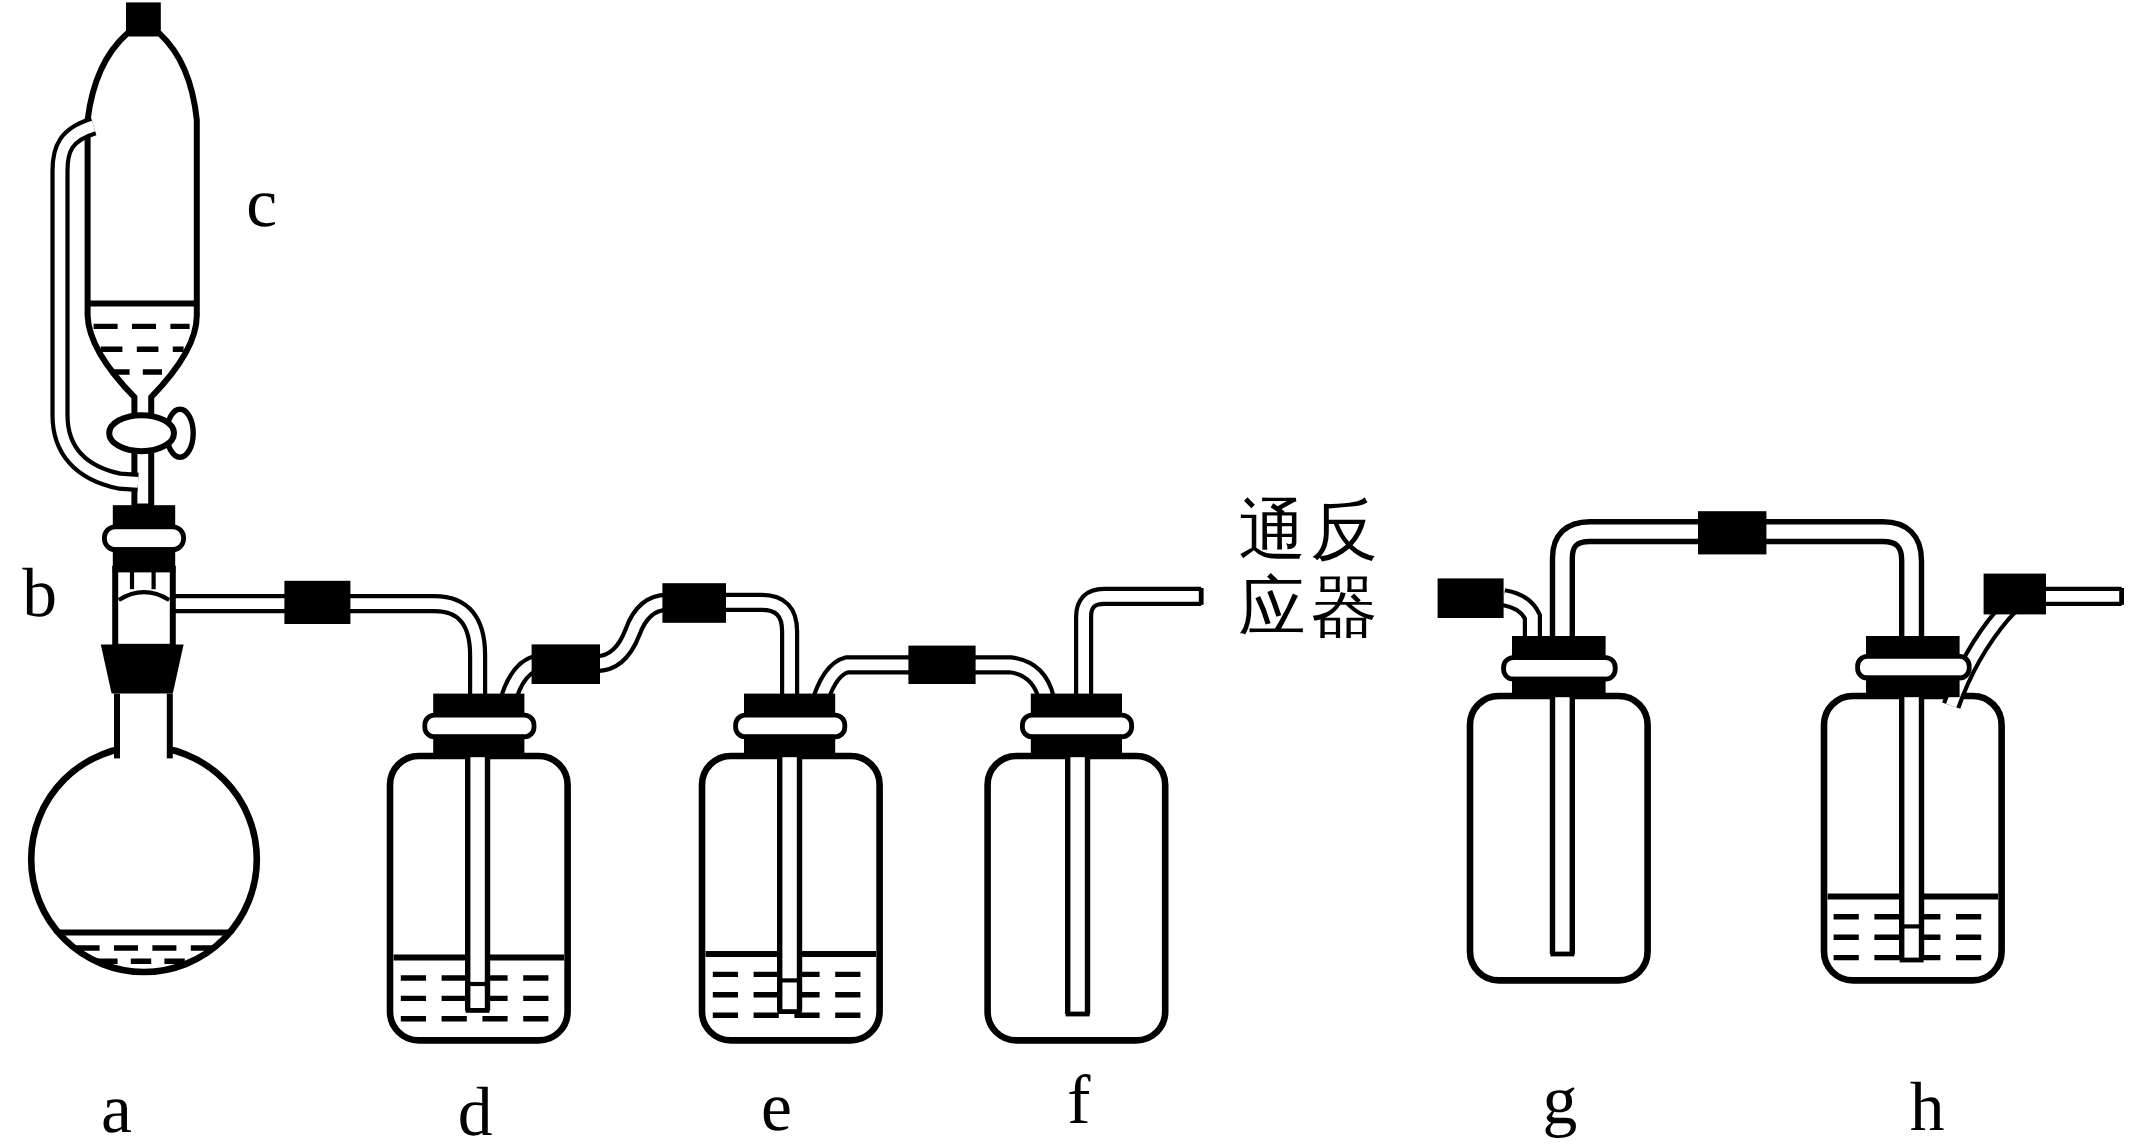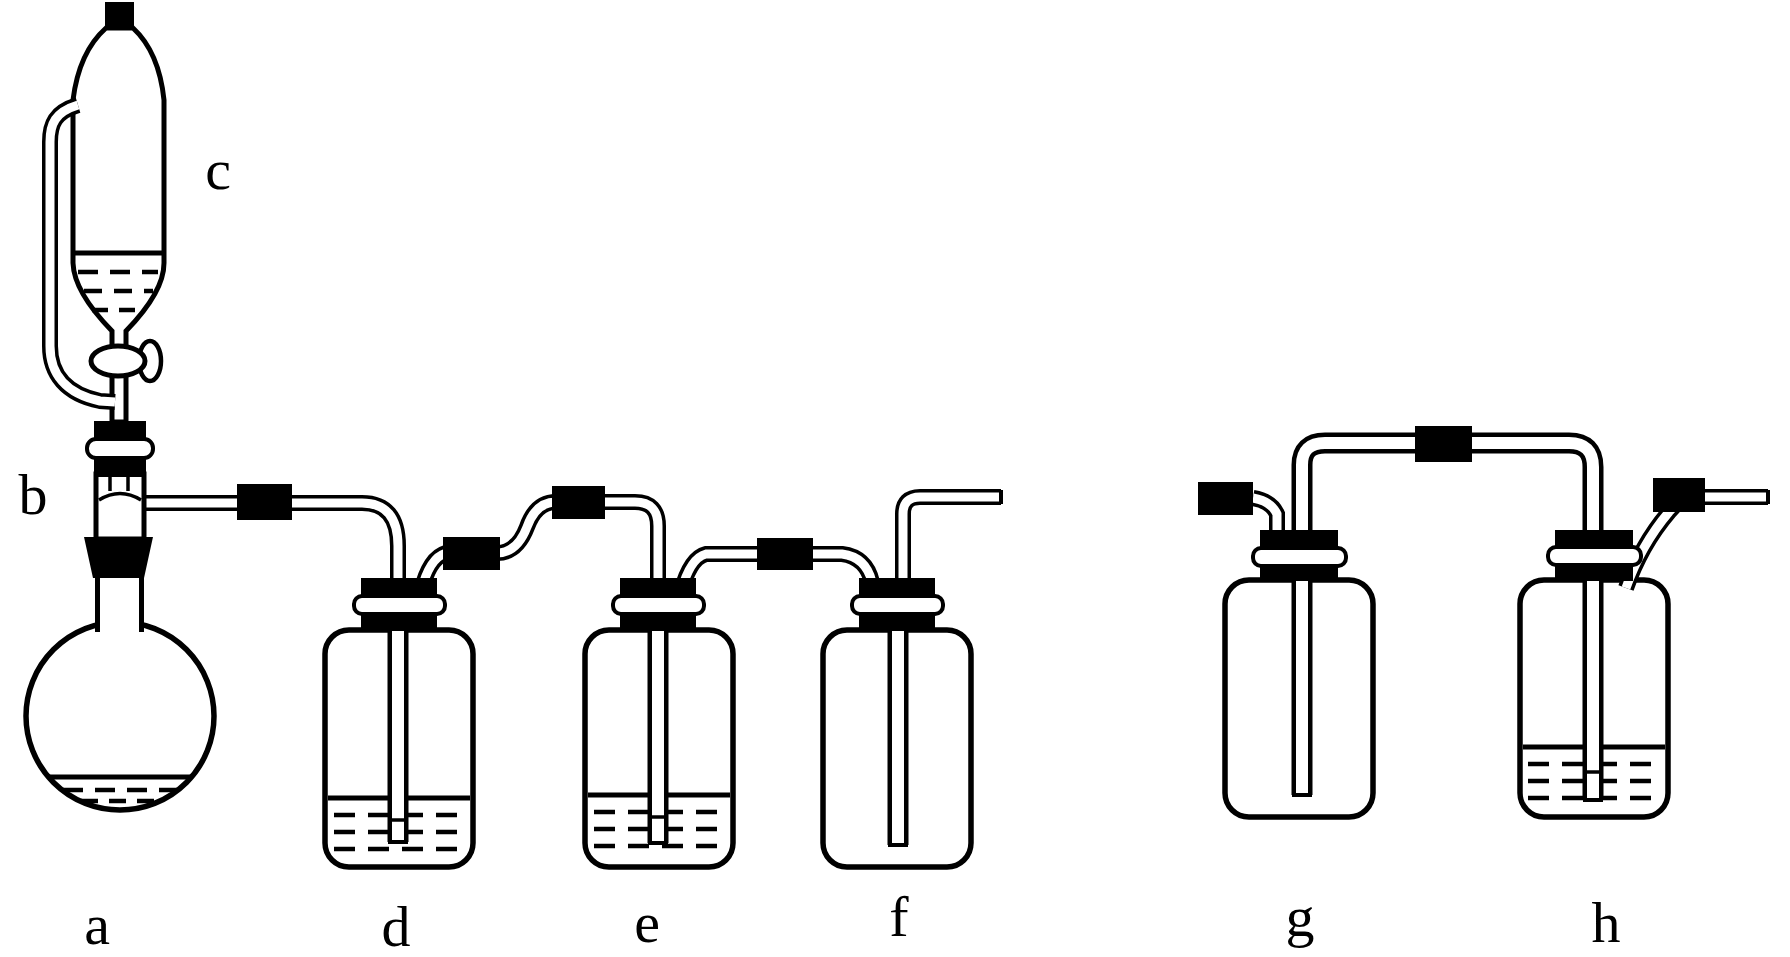--- a/index.html
+++ b/index.html
@@ -173,15 +173,17 @@
   <div class="lbl" style="left:97px;  top:924px;">a</div>
   <div class="lbl" style="left:33px;  top:494px;">b</div>
   <div class="lbl" style="left:218px; top:169px;">c</div>
   <div class="lbl" style="left:396px; top:926px;">d</div>
   <div class="lbl" style="left:647px; top:922px;">e</div>
   <div class="lbl" style="left:899px; top:916px;">f</div>
   <div class="lbl" style="left:1300px;top:916px;">g</div>
   <div class="lbl" style="left:1606px;top:922px;">h</div>
 
   <div class="cjk" style="left:1032px;top:412px;">
+    <div>通反</div>
+    <div>应器</div>
   </div>
 
 </div>
 
 </body></html>

